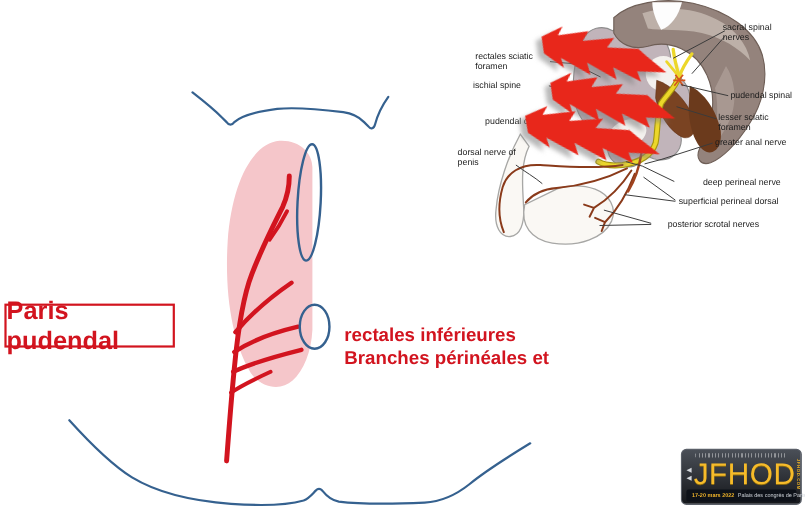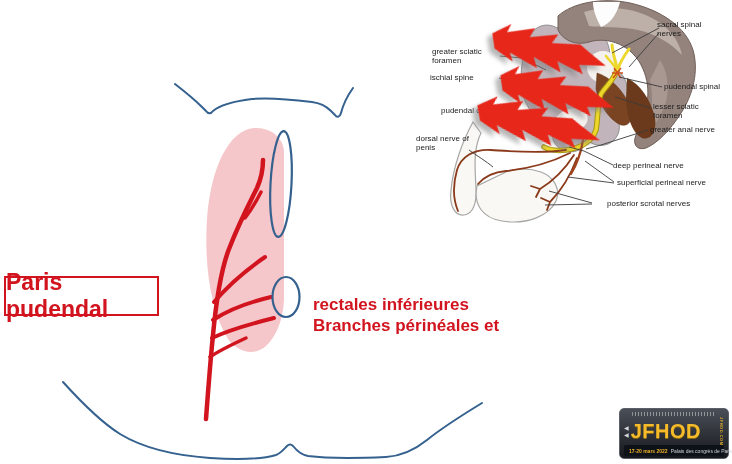--- a/index.html
+++ b/index.html
@@ -26,21 +26,21 @@
   #peri-label span{display:block;}
   
   #logo{position:absolute;z-index:2;left:619px;top:408px;width:110px;height:51px;box-sizing:border-box;
         background:linear-gradient(#4a4f57,#15171b);border:1px solid #5a5f68;border-radius:5px;
         padding:3px 4px 2px 4px;display:flex;flex-direction:column;}
   #logo-top{height:4px;margin:0 8px 1px 8px;opacity:.55;border-radius:1px;
         background:repeating-linear-gradient(90deg,rgba(255,255,255,.75) 0 1px,transparent 1px 3px);}
   #logo-mid{flex:1;display:flex;align-items:center;}
   #logo-arrows{display:flex;flex-direction:column;gap:1px;margin-right:2px;}
   #logo-arrows span{font-size:6px;line-height:6px;color:#d4d8dd;}
-  #logo-word{flex:1;text-align:left;font-weight:bold;font-size:20px;line-height:20px;color:#f6bb2a;
+  #logo-word{flex:1;text-align:left;font-weight:normal;font-size:27px;line-height:20px;color:#f6bb2a;
         letter-spacing:.5px;text-shadow:0 1px 0 #8a6a10;}
   #logo-side{writing-mode:vertical-rl;font-size:4px;line-height:5px;color:#e0aa28;font-weight:bold;letter-spacing:.5px;}
   #logo-bar{height:11px;background:#0d1118;border-radius:2px;display:flex;align-items:center;gap:3px;padding:0 2px;}
   .chip-l{width:10px;height:7px;background:#c8ccd2;border-radius:1px;}
   #logo-dates{font-size:5px;font-weight:bold;color:#f0b42a;white-space:nowrap;}
   #logo-venue{font-size:5px;color:#cfd4da;white-space:nowrap;}
 </style>
 </head>
 <body>
 
@@ -121,30 +121,30 @@
   </svg>
 
   <div id="title-box" class="red-text">
     <span>Paris pudendal</span>
   </div>
   <div id="peri-label" class="red-text">
     <span>rectales inférieures</span>
     <span>Branches périnéales et</span>
   </div>
 
-  <div class="lbl c" style="left:432px;top:47px;width:66px;">greater sciatic foramen</div>
+  <div class="lbl c" style="left:432px;top:47px;width:66px;">rectales sciatic foramen</div>
   <div class="lbl c nw" style="left:430px;top:73px;width:68px;">ischial spine</div>
   <div class="lbl nw" style="left:441px;top:106px;">pudendal canal</div>
   <div class="lbl c" style="left:416px;top:134px;width:62px;">dorsal nerve of penis</div>
   <div class="lbl c" style="left:657px;top:20px;width:60px;">sacral spinal nerves</div>
   <div class="lbl nw" style="left:664px;top:82px;">pudendal spinal</div>
   <div class="lbl" style="left:653px;top:102px;width:58px;">lesser sciatic foramen</div>
   <div class="lbl nw" style="left:650px;top:125px;">greater anal nerve</div>
-  <div class="lbl nw" style="left:613px;top:161px;">deep perineal nerve</div>
-  <div class="lbl nw" style="left:617px;top:178px;">superficial perineal nerve</div>
+  <div class="lbl nw" style="left:639px;top:161px;">deep perineal nerve</div>
+  <div class="lbl nw" style="left:617px;top:178px;">superficial perineal dorsal</div>
   <div class="lbl nw" style="left:595px;top:199px;padding-left:12px;">posterior scrotal nerves</div>
 
   <svg id="bolts" width="732" height="464" viewBox="0 0 732 464">
     <g transform="translate(497,16) rotate(15)">
       <polygon class="bolt" points="0,18 16,4 14,13 40,2 37,12 64,2 60,12 88,6 96,10 118,20 92,26 98,34 70,28 76,38 46,30 52,40 22,32 27,40 6,32"></polygon>
     </g>
     <g transform="translate(505,58) rotate(15)">
       <polygon class="bolt" points="0,18 16,4 14,13 40,2 37,12 64,2 60,12 88,6 96,10 118,20 92,26 98,34 70,28 76,38 46,30 52,40 22,32 27,40 6,32"></polygon>
     </g>
     <g transform="translate(482,88) rotate(15) scale(1.08,1)">

